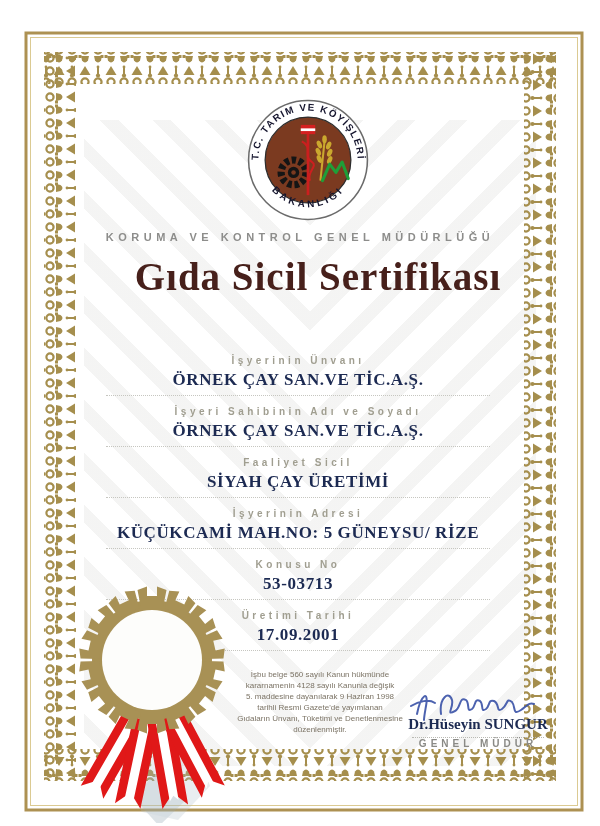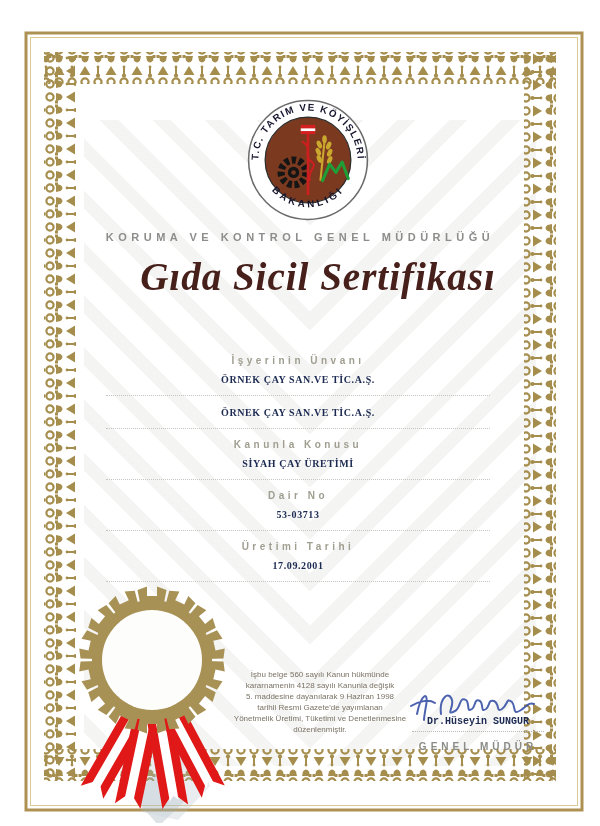--- a/index.html
+++ b/index.html
@@ -11,36 +11,36 @@
   .wm-left{left:0;background:repeating-linear-gradient(45deg,transparent 0 24px,rgba(150,150,143,0.10) 24px 37px);}
   .wm-right{right:0;background:repeating-linear-gradient(-45deg,transparent 0 24px,rgba(150,150,143,0.10) 24px 37px);}
   
   .border-svg{position:absolute;left:0;top:0;z-index:1;}
   
   .content{position:absolute;left:0;top:0;width:600px;height:826px;z-index:2;}
   .emblem{position:absolute;left:246px;top:98px;width:124px;height:124px;}
   .department{position:absolute;left:60px;right:60px;top:231px;text-align:center;
       font-size:11px;font-weight:bold;letter-spacing:4.5px;color:#8d8d8b;}
   .main-title{position:absolute;left:0;right:0;top:254px;text-align:center;
-      font-family:"Liberation Serif",serif;font-style:italic;font-weight:600;
+      font-family:"Liberation Serif",serif;font-weight:600;
       font-size:39px;color:#47201b;letter-spacing:1px;padding-left:36px;}
   .fields{position:absolute;left:106px;right:110px;top:355px;text-align:center;}
   .field{margin-bottom:0;}
   .field-label{font-size:10px;font-weight:bold;letter-spacing:3.5px;color:#a09e90;line-height:12px;}
   .field-value{margin-top:6px;font-family:"Liberation Serif",serif;font-weight:bold;
-      font-size:10px;color:#1c2a52;letter-spacing:0.6px;line-height:14px;}
+      font-size:17px;color:#1c2a52;letter-spacing:0.6px;line-height:14px;}
   .field-sep{margin:8px auto 10px auto;width:100%;border-bottom:1px dotted #c6c6c0;height:0;}
   .legal{position:absolute;left:218px;width:204px;top:669px;text-align:center;
       font-size:8px;font-weight:normal;color:#7b7365;line-height:11px;}
   .sig-block{position:absolute;left:398px;width:160px;top:678px;text-align:center;}
   .sig-script{display:block;margin:0 auto;}
-  .sig-name{font-family:Liberation Mono, monospace;font-weight:bold;font-size:10px;
+  .sig-name{font-family:Liberation Serif, serif;font-weight:bold;font-size:15px;
       color:#1c2a52;margin-top:-6px;}
   .sig-line{margin:4px auto 0 auto;width:132px;border-bottom:1px dotted #b9b9b3;height:0;}
-  .sig-role{margin-top:9px;font-size:10px;font-weight:bold;letter-spacing:4px;color:#8a8a86;}
+  .sig-role{font-size:10px;font-weight:bold;letter-spacing:4px;color:#8a8a86;}
   .seal{position:absolute;left:58px;top:578px;width:205px;height:245px;z-index:3;}
 </style>
 </head>
 <body>
 
 <div class="page">
 
   <div class="watermark">
     <div class="wm-half wm-left"></div>
     <div class="wm-half wm-right"></div>
@@ -127,46 +127,52 @@
     <div class="department">KORUMA VE KONTROL GENEL MÜDÜRLÜĞÜ</div>
     <div class="main-title">Gıda Sicil Sertifikası</div>
 
     <div class="fields">
       <div class="field">
         <div class="field-label">İşyerinin Ünvanı</div>
         <div class="field-value">ÖRNEK ÇAY SAN.VE TİC.A.Ş.</div>
         <div class="field-sep"></div>
       </div>
       <div class="field">
+        <div class="field-label">İşyeri Sahibinin Adı ve Soyadı</div>
         <div class="field-value">ÖRNEK ÇAY SAN.VE TİC.A.Ş.</div>
         <div class="field-sep"></div>
       </div>
       <div class="field">
-        <div class="field-label">Kanunla Konusu</div>
+        <div class="field-label">Faaliyet Sicil</div>
         <div class="field-value">SİYAH ÇAY ÜRETİMİ</div>
         <div class="field-sep"></div>
       </div>
       <div class="field">
-        <div class="field-label">Dair No</div>
+        <div class="field-label">İşyerinin Adresi</div>
+        <div class="field-value">KÜÇÜKCAMİ MAH.NO: 5 GÜNEYSU/ RİZE</div>
+        <div class="field-sep"></div>
+      </div>
+      <div class="field">
+        <div class="field-label">Konusu No</div>
         <div class="field-value">53-03713</div>
         <div class="field-sep"></div>
       </div>
       <div class="field">
         <div class="field-label">Üretimi Tarihi</div>
         <div class="field-value">17.09.2001</div>
         <div class="field-sep"></div>
       </div>
     </div>
 
     <div class="legal">
       <div>İşbu belge 560 sayılı Kanun hükmünde</div>
       <div>kararnamenin 4128 sayılı Kanunla değişik</div>
       <div>5. maddesine dayanılarak 9 Haziran 1998</div>
       <div>tarihli Resmi Gazete'de yayımlanan</div>
-      <div>Yönetmelik Üretimi, Tüketimi ve Denetlenmesine</div>
+      <div>Gıdaların Ünvanı, Tüketimi ve Denetlenmesine</div>
       <div>düzenlenmiştir.</div>
     </div>
 
     <div class="sig-block">
       <svg class="sig-script" width="150" height="44" viewBox="0 0 150 44">
         <path d="M14,36 C18,16 26,12 23,28 C22,34 21,39 21,42 M8,28 C16,23 26,21 32,25
                  M38,36 C36,20 46,12 49,22 C51,30 42,38 52,33 C58,30 56,18 63,22 C67,25 63,35 69,31
                  C73,28 71,20 77,23 C81,26 77,35 83,31 C87,28 85,21 91,23 C97,26 93,35 99,31
                  C105,27 103,19 109,24 C113,29 109,38 118,32 C124,28 126,24 131,26" fill="none" stroke="#3d55a8" stroke-width="2" stroke-linecap="round" opacity="0.92"></path>
       </svg>

